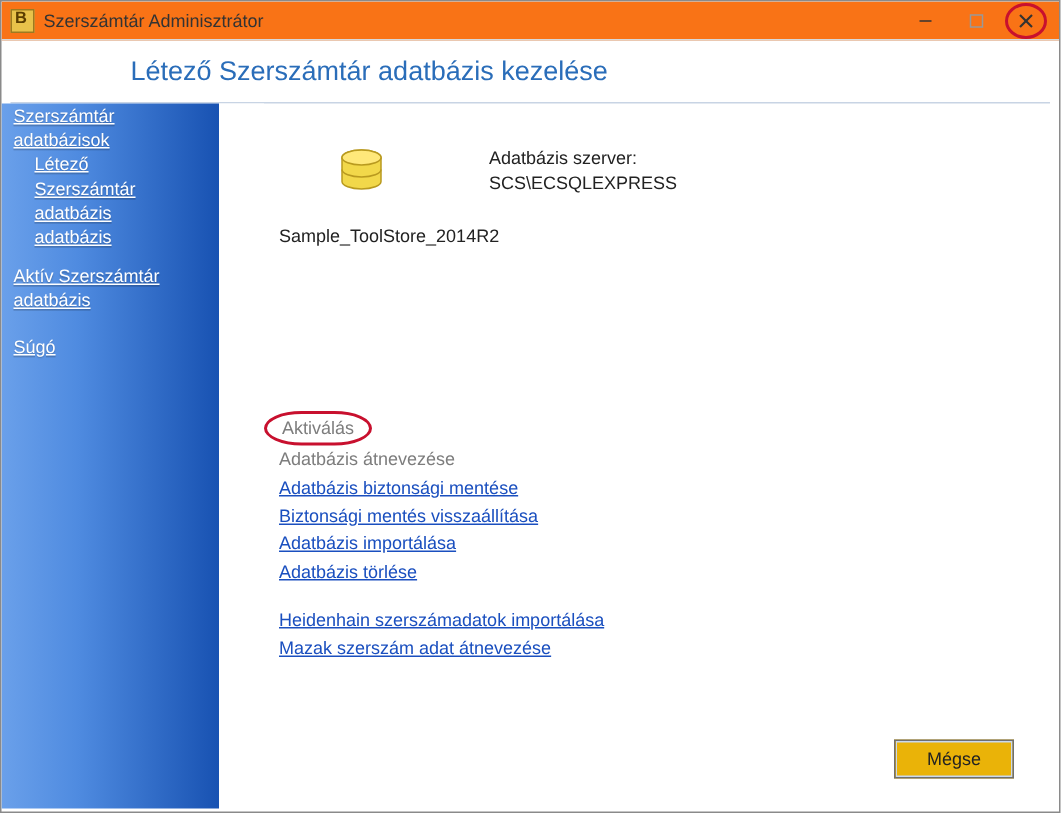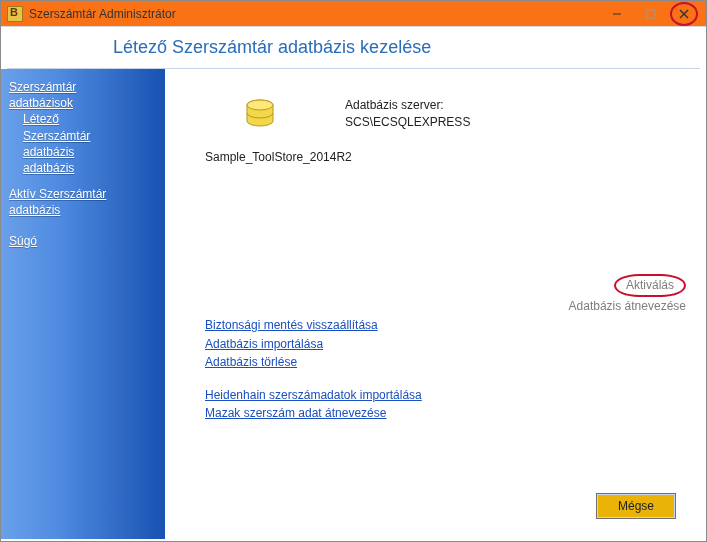--- a/index.html
+++ b/index.html
@@ -48,38 +48,38 @@
   .close-ring {
     border:2px solid #c8102e;
     border-radius:50%;
     width:28px;height:24px;
     display:flex;align-items:center;justify-content:center;
     margin-left:-2px;
   }
 
   
   .heading {
-    padding:10px 0 10px 112px;
+    padding:10px 0 10px 86px;
     font-size:18px;
     color:#2a6db9;
   }
   .divider {
     border-top:1px solid #c8d4e4;
     margin:0 6px;
   }
 
   
   .body {
     display:flex;
     height:calc(100% - 26px - 44px);
   }
   .sidebar {
-    width:164px;
+    width:145px;
     background:linear-gradient(to right,#6aa0ea 0%,#4f8be0 35%,#1852b2 100%);
-    padding:10px 8px;
+    padding:0 8px;
     color:#fff;
   }
   .sidebar a, .sidebar span.link {
     color:#fff;
     text-decoration:underline;
     text-shadow:0 1px 1px rgba(0,0,0,0.25);
     cursor:pointer;
     display:block;
     line-height:1.35;
   }
@@ -105,21 +105,20 @@
   }
   .dbinfo { }
   .dbinfo .line { color:#222; line-height:1.45; }
   .dbname { margin-top:18px; margin-left:0; color:#222;}
   
   .actions { margin-top:110px; margin-left:0; }
   .actions .disabled {
     color:#7d7d7d;
     display:block;
     line-height:1.55;
-    text-align:right;
   }
   .activate-ring {
     border:2px solid #c8102e;
     border-radius:50%/70%;
     display:inline-block;
     padding:0 10px 1px 10px;
     margin-left:-10px;
   }
   .actions a {
     color:#1a4fbf;
@@ -218,20 +217,21 @@
     </div>
     <div class="dbname">Sample_ToolStore_2014R2</div>
 
     <div class="actions">
       <span class="disabled">
         <span class="activate-ring">
           <span>Aktiválás</span>
         </span>
       </span>
       <span class="disabled">Adatbázis átnevezése</span>
+      <a>Adatbázis biztonsági mentése</a>
       <a>Biztonsági mentés visszaállítása</a>
       <a>Adatbázis importálása</a>
       <a>Adatbázis törlése</a>
       <div class="gap"></div>
       <a>Heidenhain szerszámadatok importálása</a>
       <a>Mazak szerszám adat átnevezése</a>
     </div>
 
     <button class="cancel">Mégse</button>
   </div>

